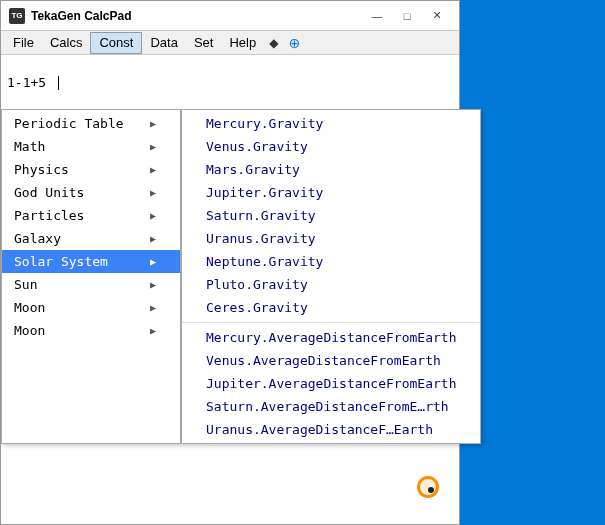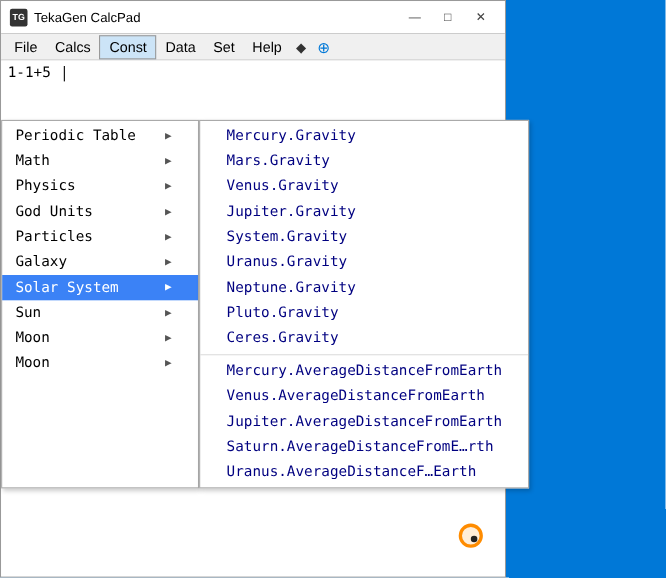--- a/index.html
+++ b/index.html
@@ -49,20 +49,21 @@
       display: flex;
       align-items: center;
       justify-content: center;
       color: #fff;
       font-size: 9px;
       font-weight: bold;
     }
     .titlebar-title {
       font-size: 12px;
       color: #000;
+      font-weight: bold;
     }
     .titlebar-controls {
       display: flex;
       gap: 2px;
     }
     .titlebar-btn {
       width: 28px;
       height: 22px;
       border: none;
       background: transparent;
@@ -112,20 +113,21 @@
       padding: 4px 6px;
       font-family: Consolas, monospace;
       font-size: 13px;
       color: #000;
       position: relative;
     }
     .editor-content {
       display: flex;
       align-items: flex-end;
       gap: 12px;
+      margin-top: 16px;
     }
     .editor-text { color: #000; }
     .cursor {
       display: inline-block;
       width: 1px;
       height: 14px;
       background: #000;
       vertical-align: middle;
     }
 
@@ -292,24 +294,24 @@
           <span class="arrow">▶</span>
         </div>
         <div class="dropdown-item">
           <span>Moon</span>
           <span class="arrow">▶</span>
         </div>
       </div>
 
       <div class="submenu">
         <div class="submenu-item">Mercury.Gravity</div>
+        <div class="submenu-item">Venus.Gravity</div>
         <div class="submenu-item">Mars.Gravity</div>
-        <div class="submenu-item">Venus.Gravity</div>
         <div class="submenu-item">Jupiter.Gravity</div>
-        <div class="submenu-item">System.Gravity</div>
+        <div class="submenu-item">Saturn.Gravity</div>
         <div class="submenu-item">Uranus.Gravity</div>
         <div class="submenu-item">Neptune.Gravity</div>
         <div class="submenu-item">Pluto.Gravity</div>
         <div class="submenu-item">Ceres.Gravity</div>
         <div class="submenu-divider"></div>
         <div class="submenu-item">Mercury.AverageDistanceFromEarth</div>
         <div class="submenu-item">Venus.AverageDistanceFromEarth</div>
         <div class="submenu-item">Jupiter.AverageDistanceFromEarth</div>
         <div class="submenu-item">Saturn.AverageDistanceFromE…rth</div>
         <div class="submenu-item">Uranus.AverageDistanceF…Earth</div>

